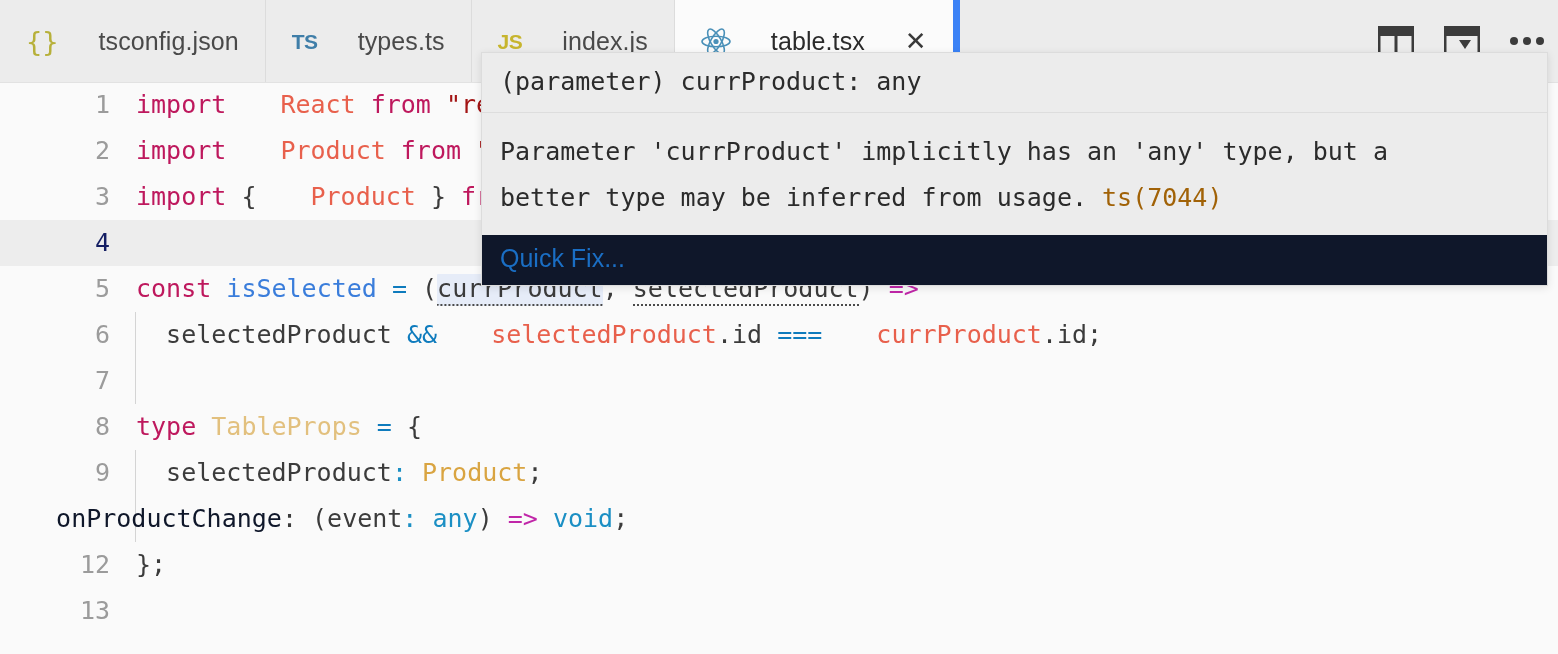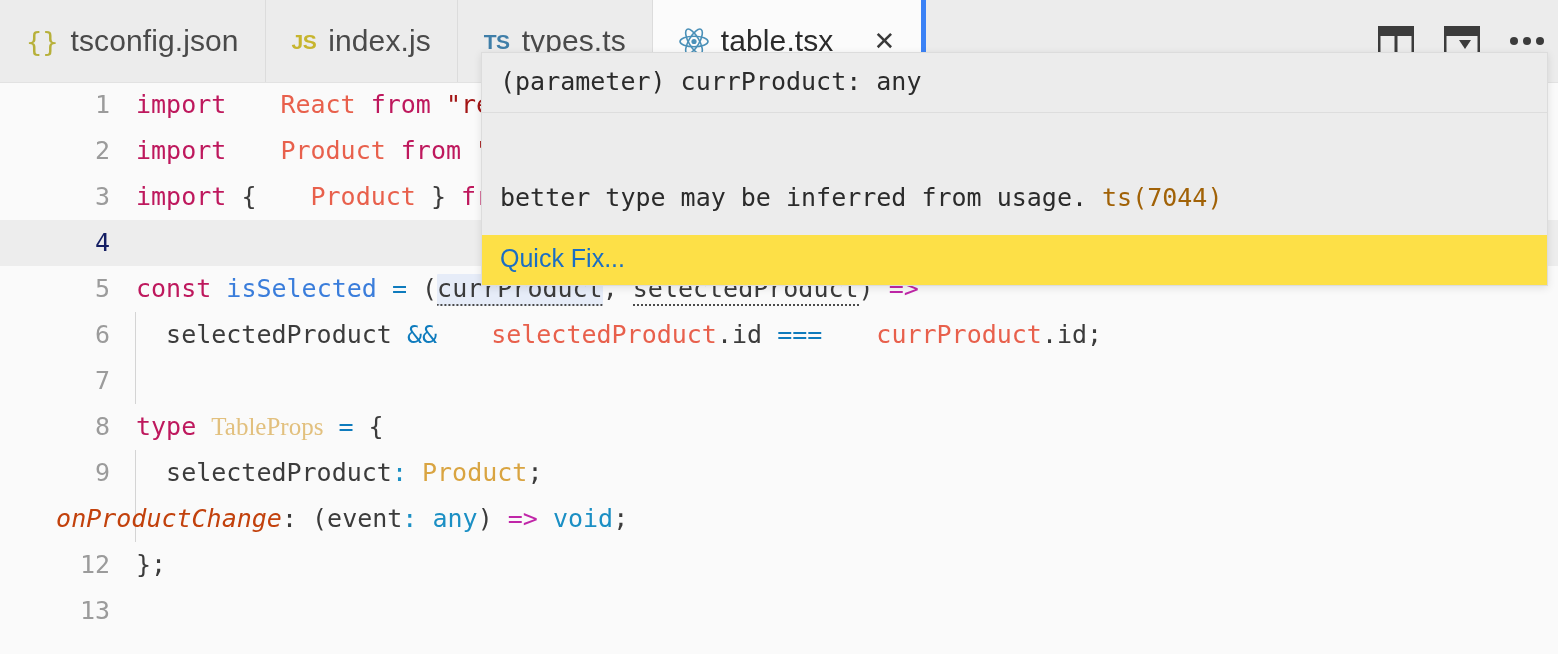--- a/index.html
+++ b/index.html
@@ -32,27 +32,28 @@
     align-items: center;
     gap: 12px;
     padding: 0 26px;
     position: relative;
     min-width: 0;
     border-right: 1px solid #dcdcdc;
     box-sizing: border-box;
   }
   .tab.active {
     background: #fbfbfb;
-    border-right: 5px solid #3b82f6;
+    border-right: 7px solid #3b82f6;
   }
   .tab-label {
-    font-size: 30px;
+    font-size: 25px;
     color: #4a4a4a;
     white-space: nowrap;
     letter-spacing: 0.1px;
+    margin-left: 28px;
   }
   .tab.active .tab-label { color: #2b2b2b; }
   .tab-icon {
     font-size: 22px;
     font-weight: bold;
     font-family: "Liberation Sans", sans-serif;
     line-height: 1;
     display: inline-flex;
     align-items: center;
   }
@@ -130,22 +131,22 @@
   }
 
   
   .t-kw   { color: #be185d; }
   .t-id   { color: #e8604c; margin-left: 39px; }
   .t-str  { color: #a31515; }
   .t-plain{ color: #3b3b3b; }
   .t-fn   { color: #3a7ddb; }
   .t-op   { color: #0e7bbd; }
   .t-type { color: #d9a441; }
-  .t-type-light { color: #e2c07e; font-family: Liberation Serif, serif; }
-  .t-blue { color: #c2410c; font-style: italic; }
+  .t-type-light { color: #e2c07e; }
+  .t-blue { color: #0f172a; }
   .t-cyan { color: #1b8fc4; }
   .t-mag  { color: #c026a8; }
   .t-eq   { color: #0e7bbd; }
   .t-punc { color: #3b3b3b; }
 
   .hl-word {
     background: #e6ecf8;
     border-radius: 1px;
   }
   .squiggle {
@@ -176,48 +177,48 @@
   .hover-body {
     padding: 16px 18px 14px 18px;
     font-size: 25px;
     color: #2b2b2b;
     line-height: 46px;
   }
   .hover-code {
     color: #a16207;
   }
   .hover-actions {
-    background: #fde047;
+    background: #0f172a;
     padding: 9px 18px 12px 18px;
   }
   .hover-link {
     color: #1a6ec4;
     font-size: 25px;
     font-family: "Liberation Sans", sans-serif;
     cursor: pointer;
   }
 </style>
 </head>
 <body>
 
 <div class="tabbar">
 
   <div class="tab">
     <span class="tab-icon icon-json">{}</span>
     <span class="tab-label">tsconfig.json</span>
   </div>
 
   <div class="tab">
+    <span class="tab-icon icon-ts">TS</span>
+    <span class="tab-label">types.ts</span>
+  </div>
+
+  <div class="tab">
     <span class="tab-icon icon-js">JS</span>
     <span class="tab-label">index.js</span>
-  </div>
-
-  <div class="tab">
-    <span class="tab-icon icon-ts">TS</span>
-    <span class="tab-label">types.ts</span>
   </div>
 
   <div class="tab active">
     <span class="tab-icon icon-react">
       <svg width="30" height="27" viewBox="0 0 30 27" aria-hidden="true">
         <ellipse cx="15" cy="13.5" rx="14" ry="5.2" fill="none" stroke="#4a90b8" stroke-width="1.6"></ellipse>
         <ellipse cx="15" cy="13.5" rx="14" ry="5.2" fill="none" stroke="#4a90b8" stroke-width="1.6" transform="rotate(60 15 13.5)"></ellipse>
         <ellipse cx="15" cy="13.5" rx="14" ry="5.2" fill="none" stroke="#4a90b8" stroke-width="1.6" transform="rotate(120 15 13.5)"></ellipse>
         <circle cx="15" cy="13.5" r="2.6" fill="#4a90b8"></circle>
       </svg>
@@ -314,17 +315,17 @@
     <div class="line">
       <span class="ln">13</span>
       <span class="code"></span>
     </div>
 
   </div>
 </div>
 
 <div class="hover">
   <div class="hover-sig">(parameter) currProduct: any</div>
-  <div class="hover-body"><br><span>better type may be inferred from usage.</span> <span class="hover-code">ts(7044)</span></div>
+  <div class="hover-body"><span>Parameter 'currProduct' implicitly has an 'any' type, but a</span><br><span>better type may be inferred from usage.</span> <span class="hover-code">ts(7044)</span></div>
   <div class="hover-actions">
     <span class="hover-link">Quick Fix...</span>
   </div>
 </div>
 
 </body></html>

